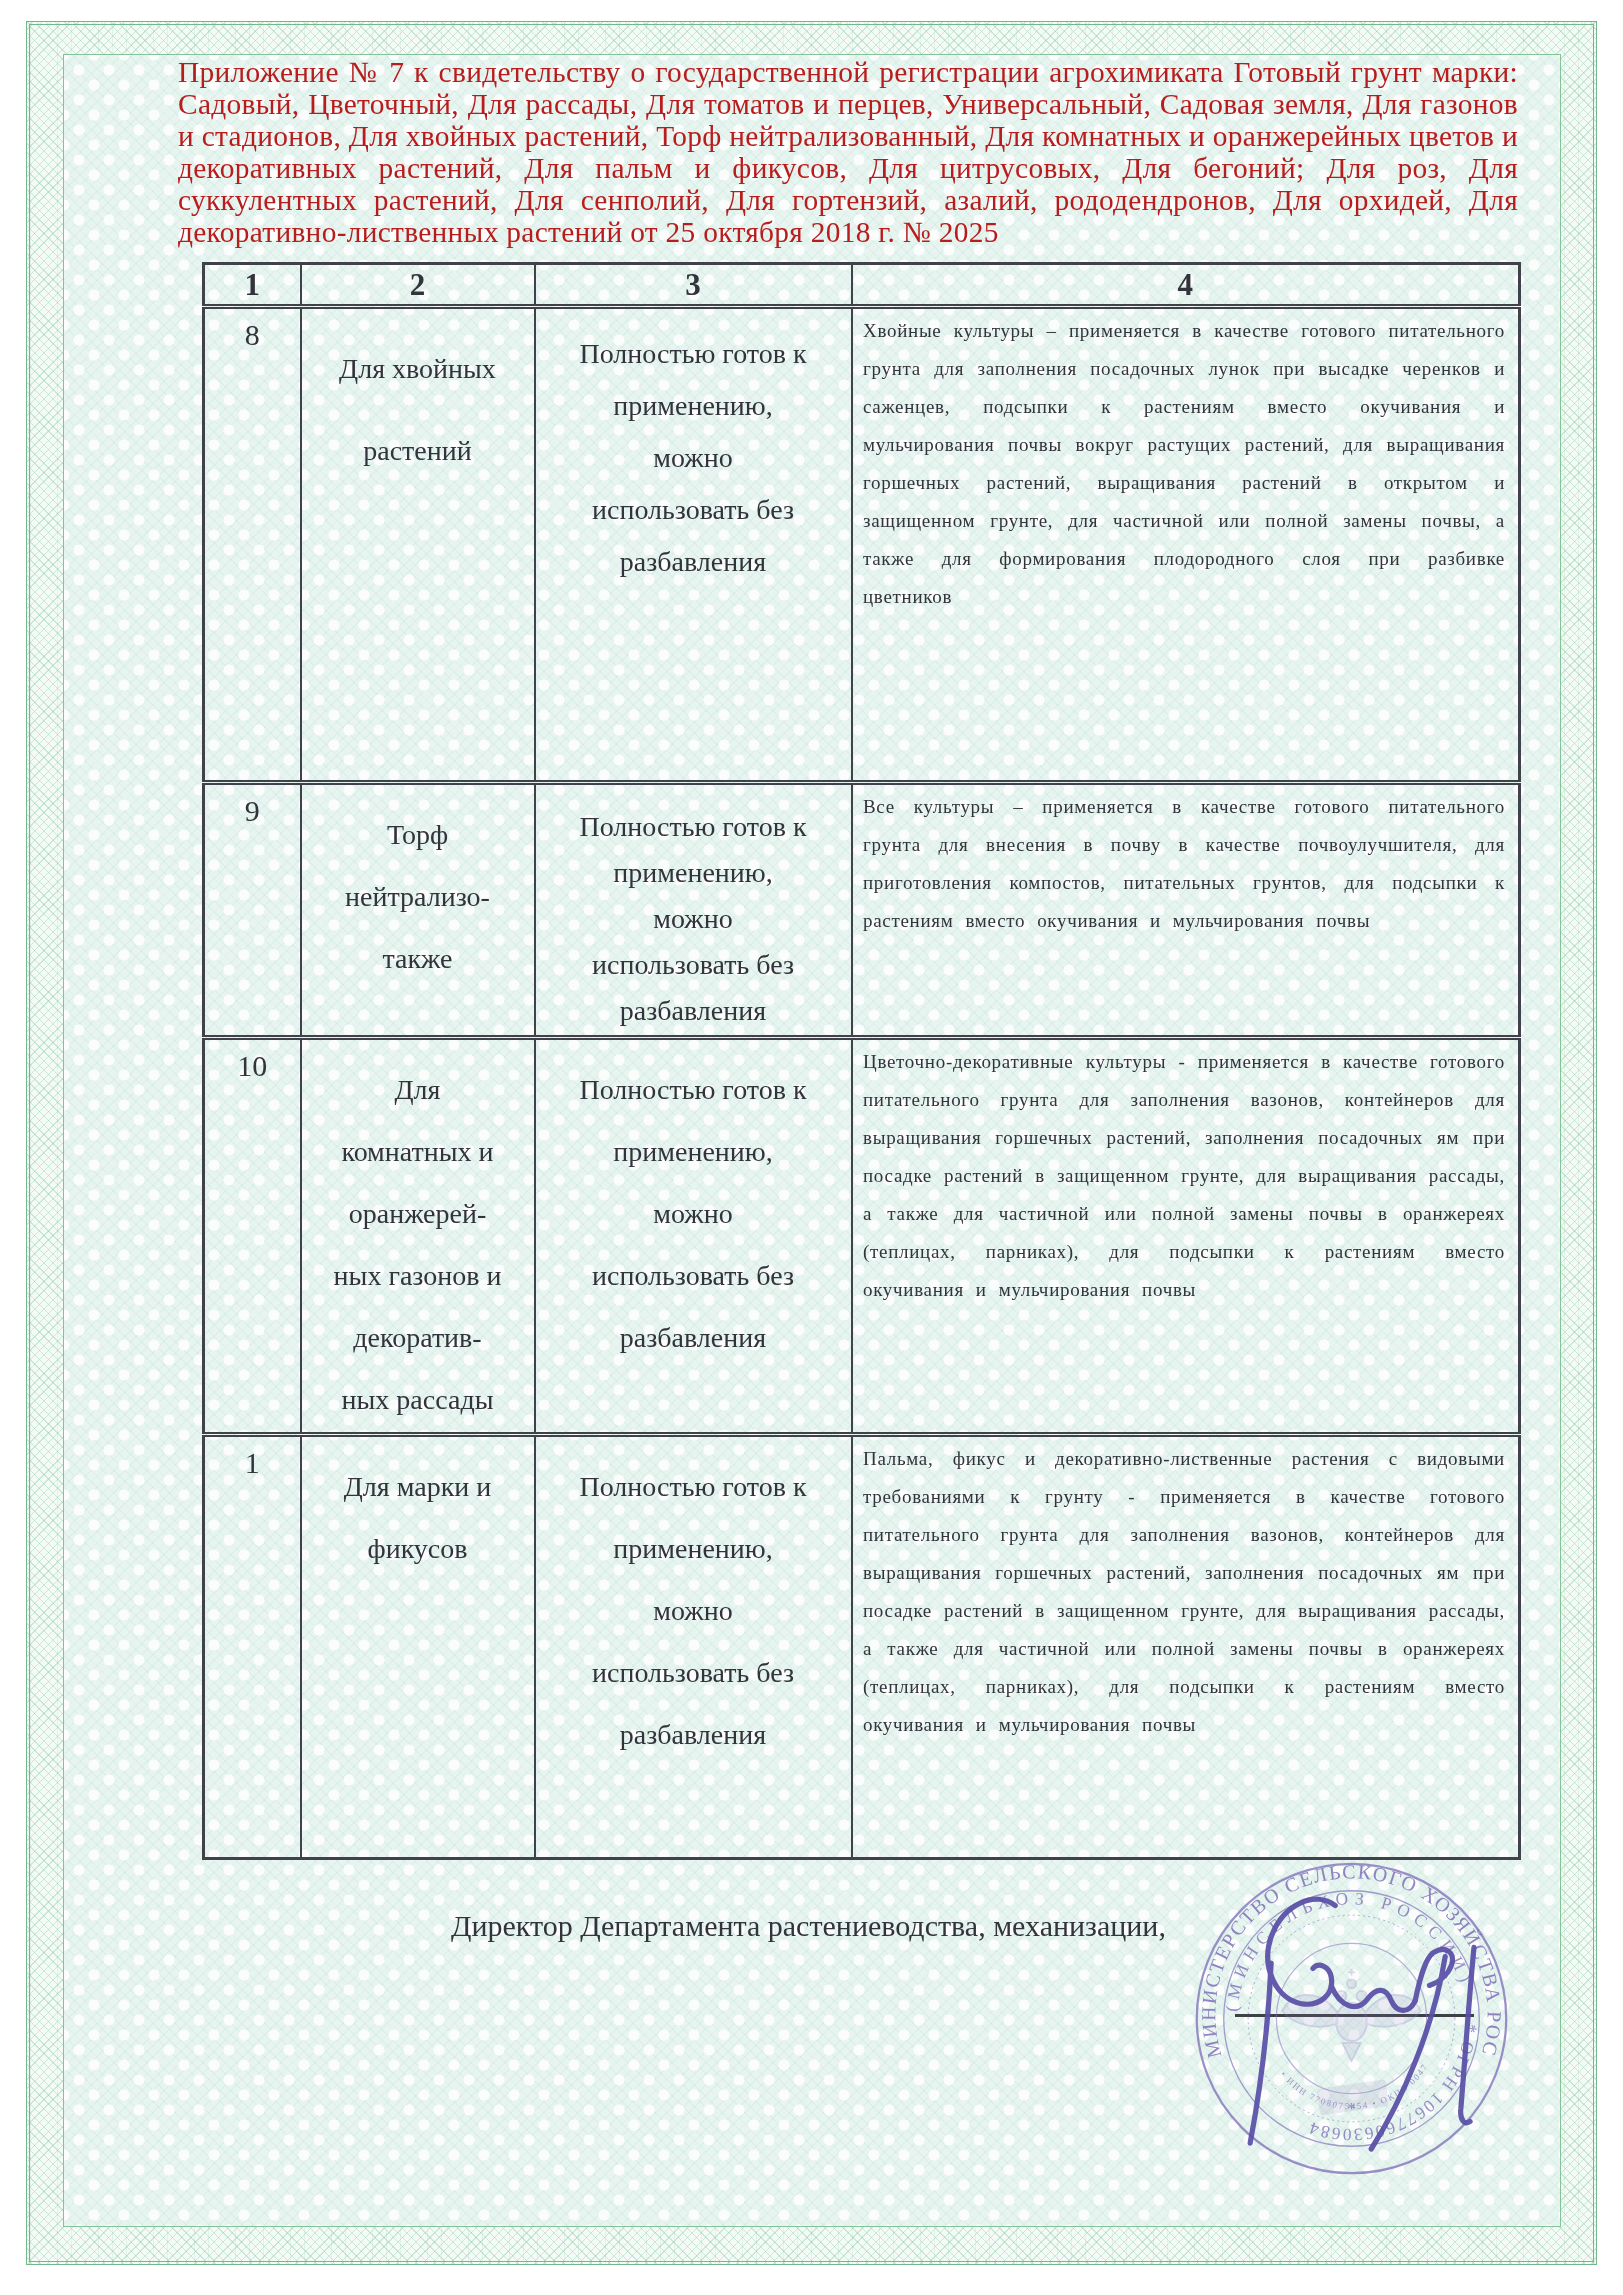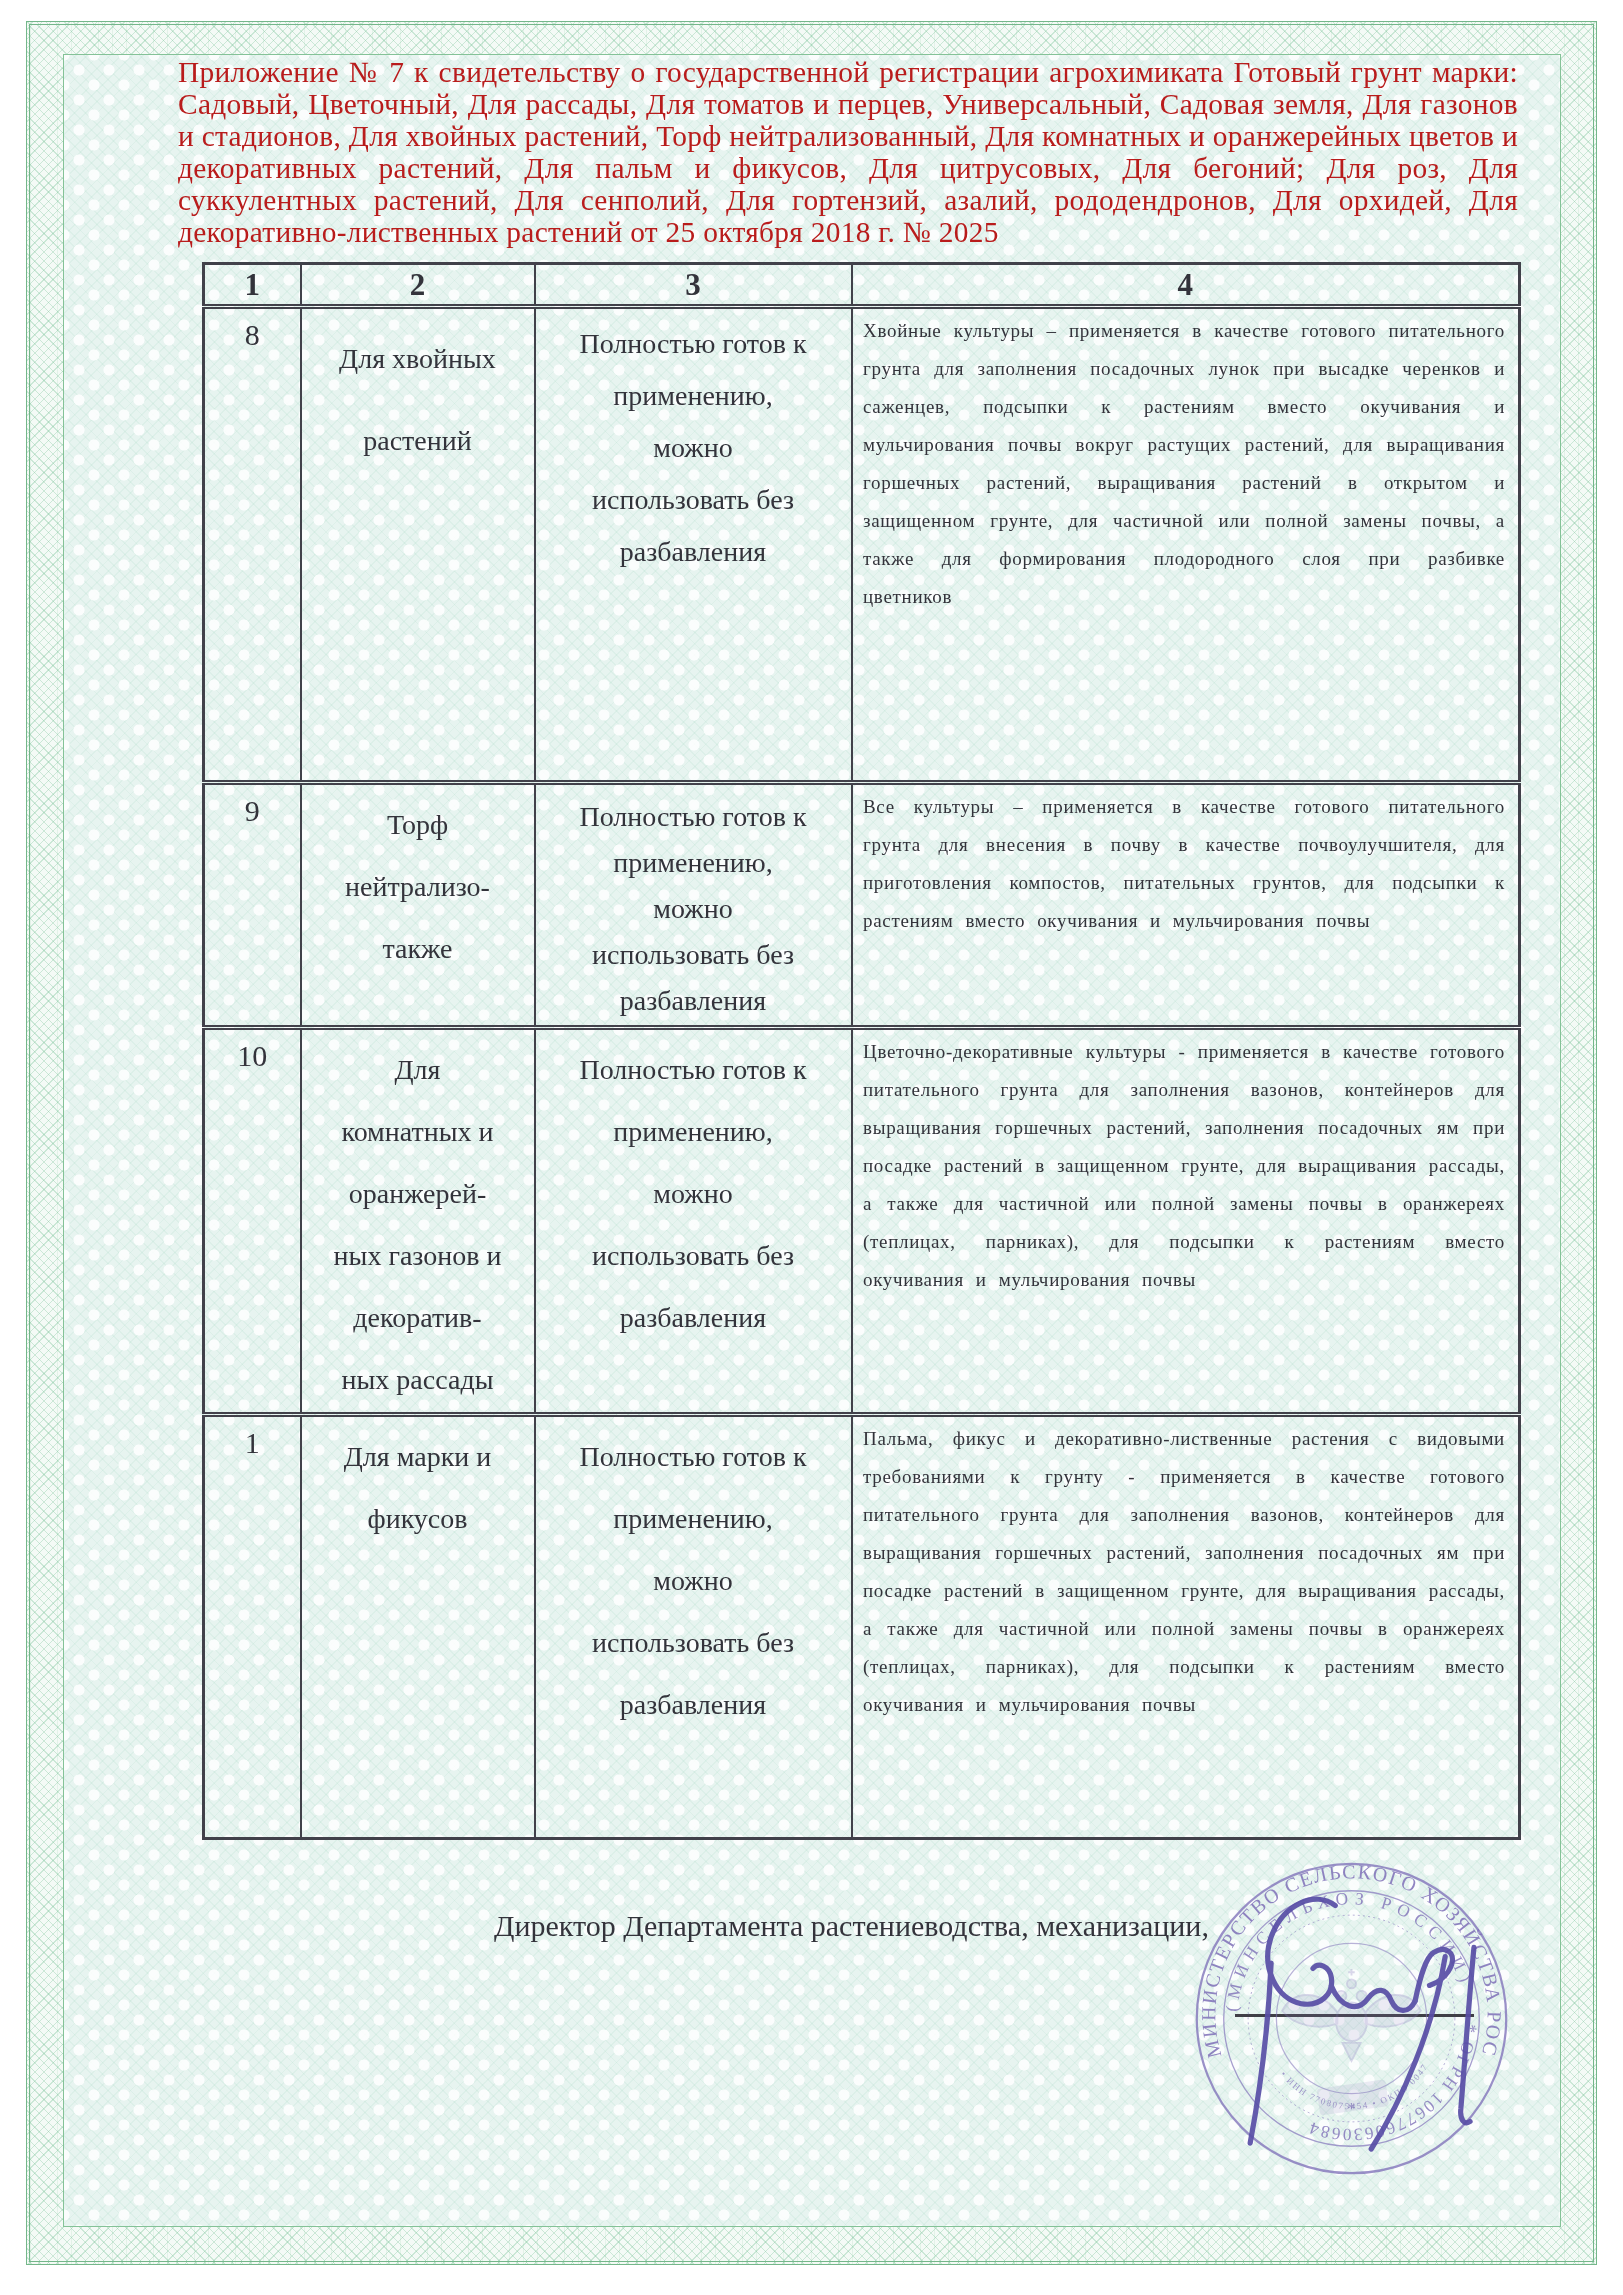--- a/index.html
+++ b/index.html
@@ -42,33 +42,33 @@
   }
   .doc-table td{border:2px solid #41414a;vertical-align:top;overflow:hidden;}
   .doc-table thead td{
     height:37px;vertical-align:middle;text-align:center;
     font-weight:bold;font-size:31px;border-bottom:5.9px double #41414a;
   }
   .doc-table tbody td{border-top:5.9px double #41414a;}
   .w1{width:97px}.w2{width:234px}.w3{width:317px}.w4{width:668px}
   tr.r8{height:476px}tr.r9{height:241px}tr.r10{height:385px}tr.r11{height:424px}
   .c1{font-size:30px;text-align:center;padding-top:9.2px;}
-  .c2,.c3{text-align:center;font-size:28px;padding-top:9px;margin-left:8px;}
+  .c2,.c3{text-align:center;font-size:28px;padding-top:19px;margin-left:8px;}
   .ln{white-space:nowrap;}
   tr.r8 .c2 .ln{line-height:82px}   tr.r8 .c3 .ln{line-height:52px}
   tr.r9 .c2 .ln{line-height:62px}    tr.r9 .c3 .ln{line-height:46px}
   tr.r10 .c2 .ln{line-height:62px}   tr.r10 .c3 .ln{line-height:62px}
   tr.r11 .c2 .ln{line-height:62px}   tr.r11 .c3 .ln{line-height:62px}
   .c4{
     font-size:19px;line-height:38px;text-align:justify;
     padding:2.6px 13px 0 10.5px;letter-spacing:0.7px;word-spacing:6.5px;
   }
   
   .sig-line1,.sig-line2{
-    position:absolute;left:494px;font-size:30px;line-height:35px;
+    position:absolute;left:451px;font-size:30px;line-height:35px;
     color:#33333b;z-index:4;white-space:nowrap;
   }
   .sig-line1{top:1908px}
   .sig-line2{top:1981px}
   .sig-underline{position:absolute;left:1235px;top:2014px;width:239px;height:2.6px;background:#3f3f46;z-index:4;}
   
   .stamp{position:absolute;left:1191px;top:1858px;width:321px;height:321px;z-index:5;}
   .stamp text{font-family:"Liberation Serif","DejaVu Serif",serif;fill:#7f70b8;}
   .signature-svg{position:absolute;left:1237px;top:1865px;width:275px;height:301px;z-index:6;}
 </style>

